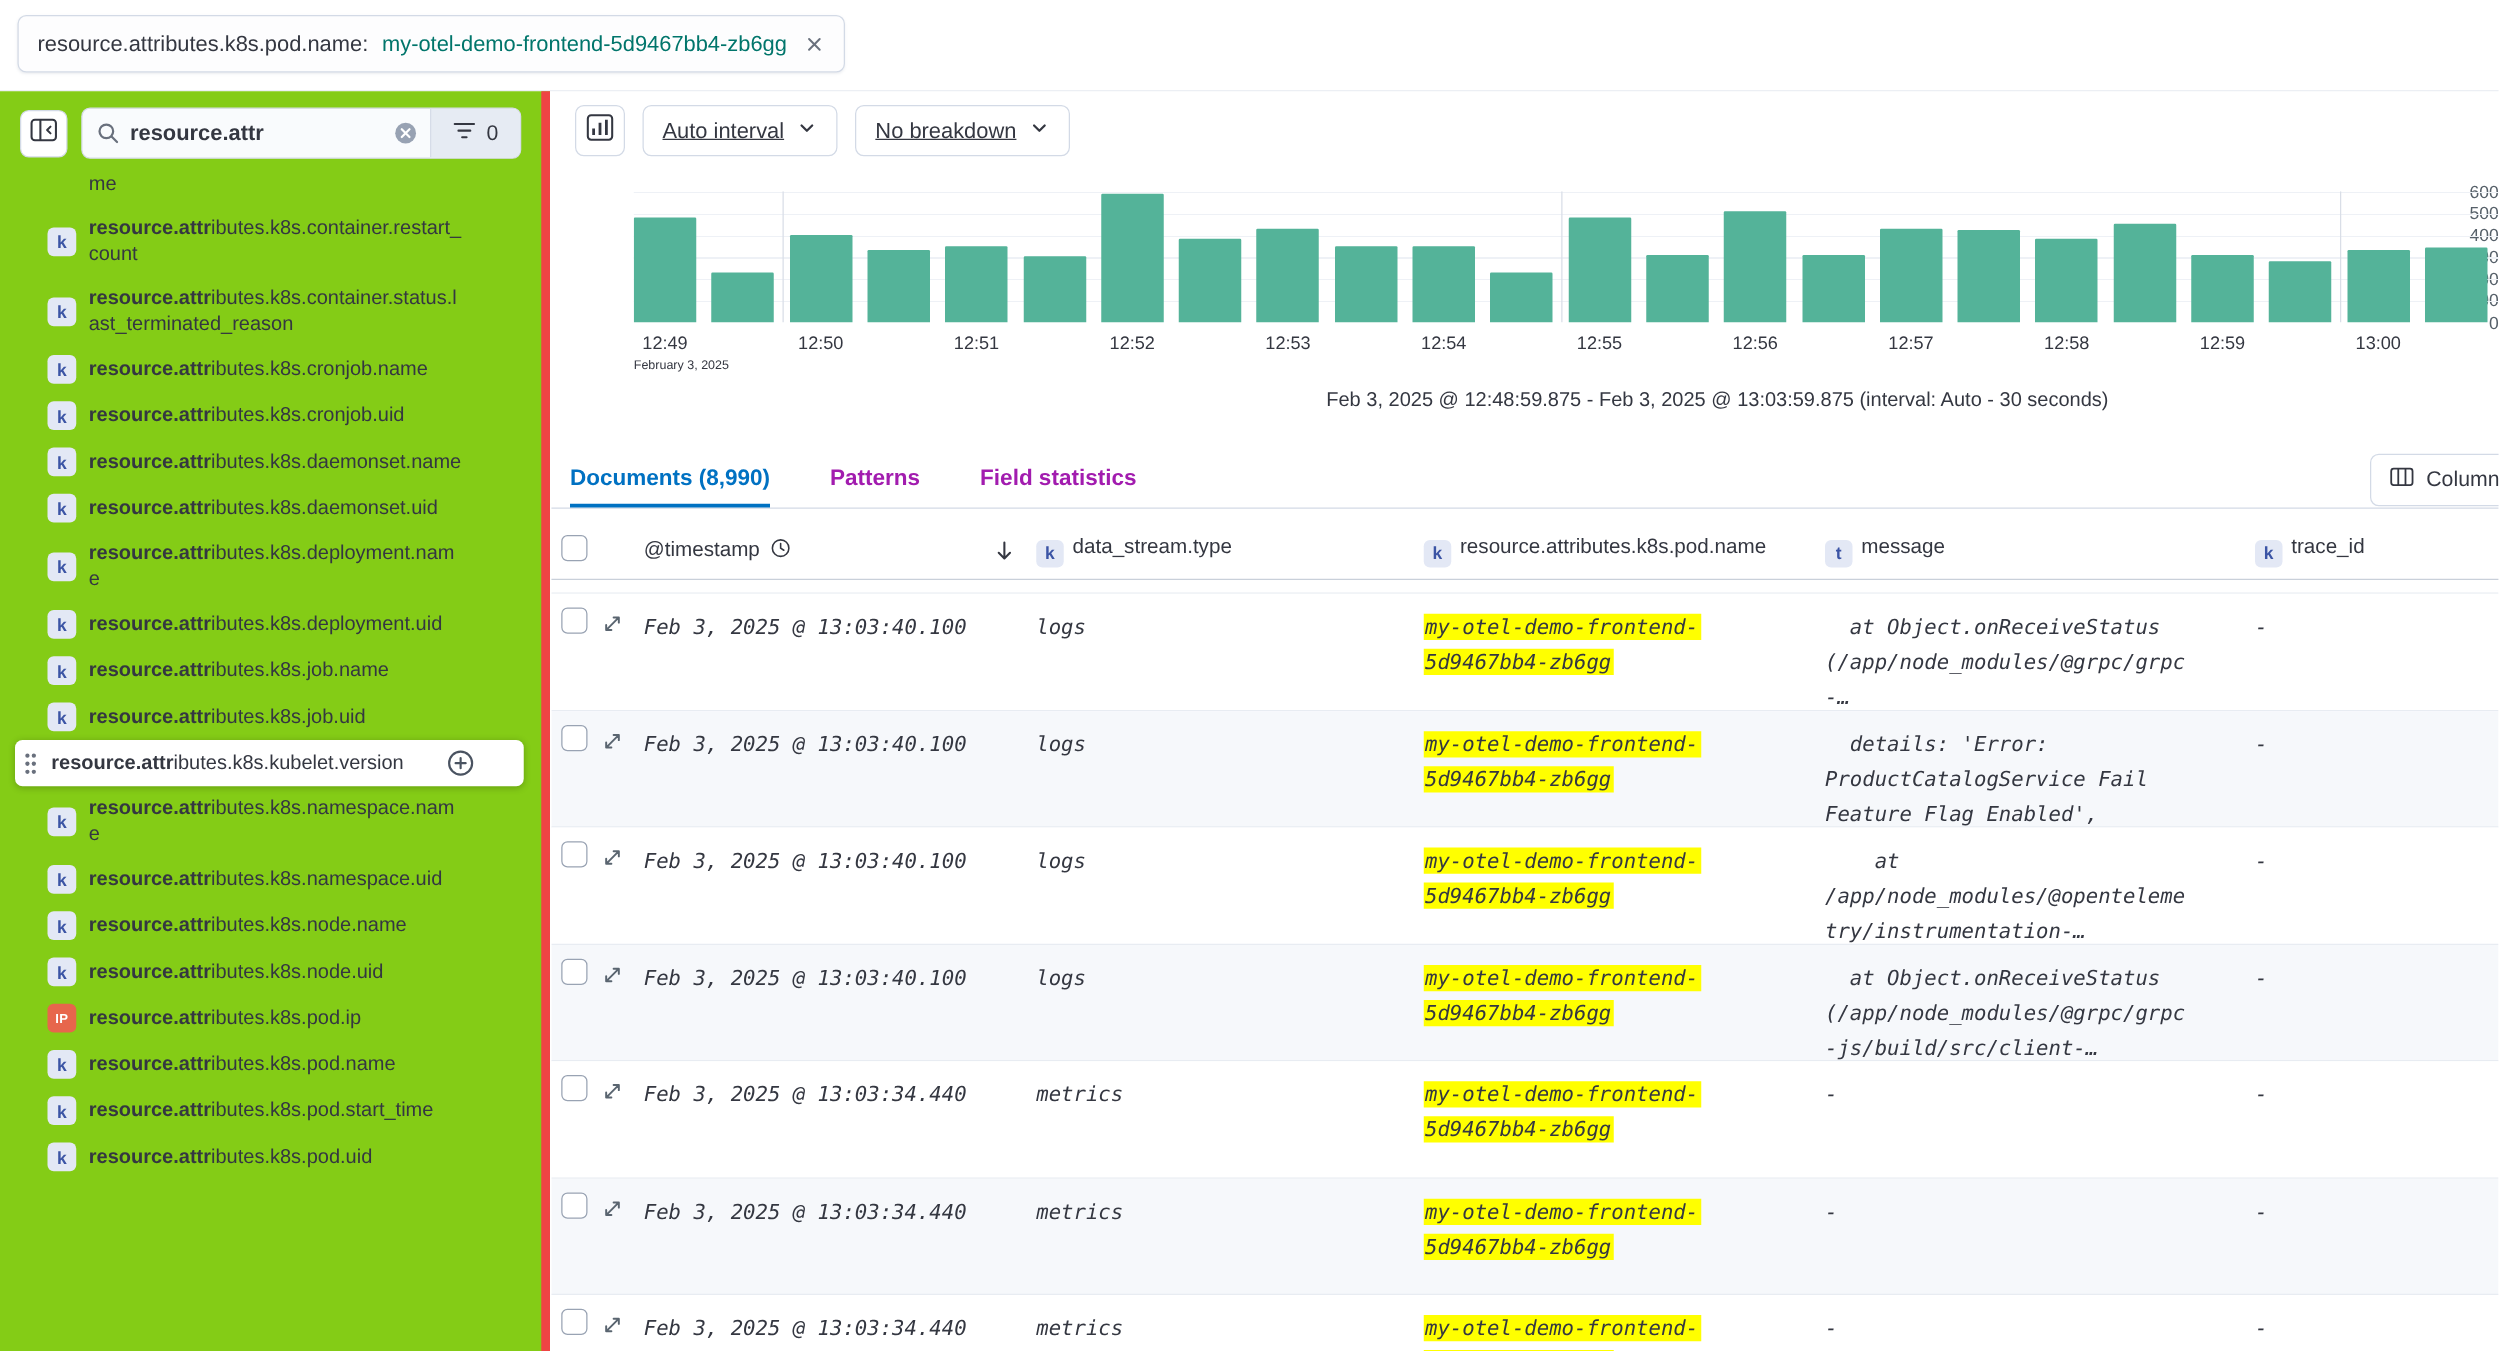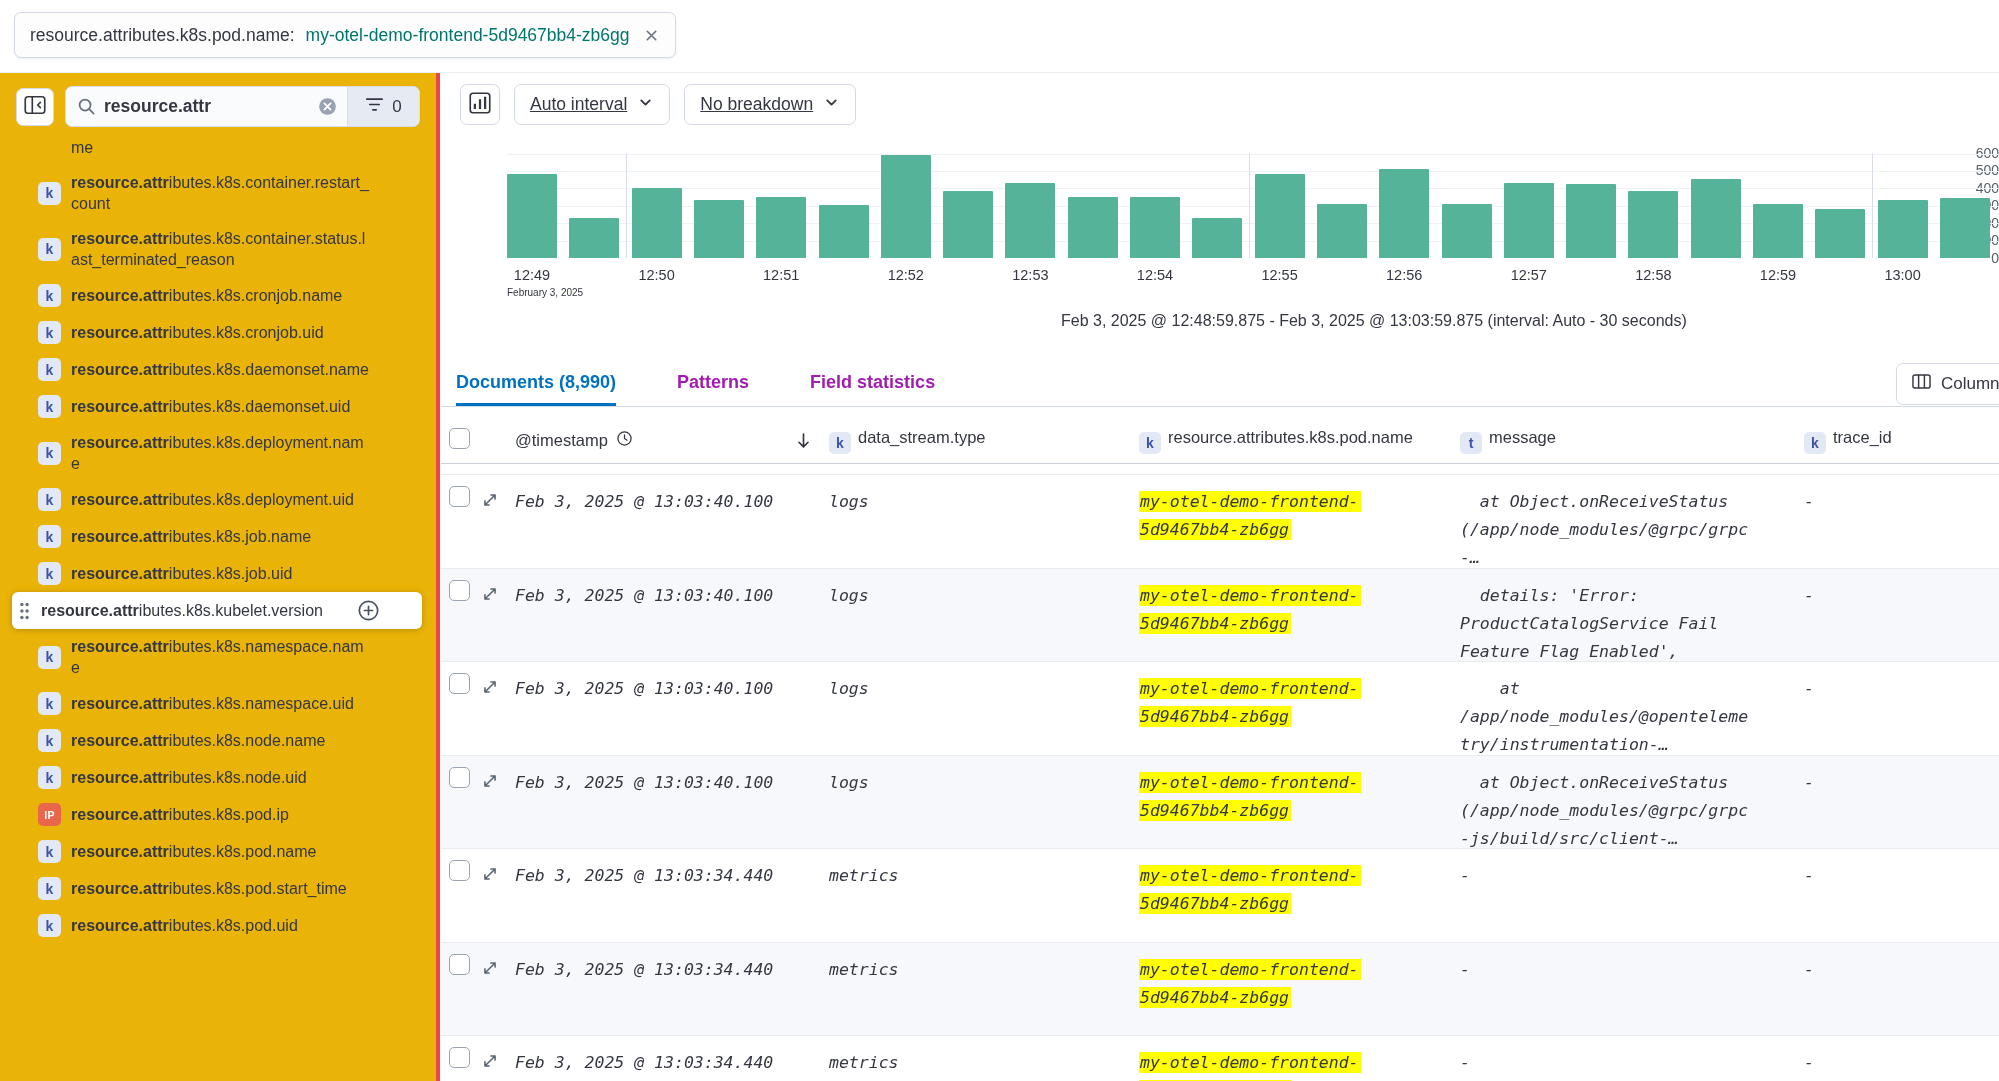--- a/index.html
+++ b/index.html
@@ -10,21 +10,21 @@
 
   
   .top-bar { position:absolute; top:0; left:0; right:0; height:73px; border-bottom:1px solid #eceff4; background:#fff; }
   .filter-pill { position:absolute; left:14px; top:12px; height:46px; display:flex; align-items:center; gap:11px;
                  padding:0 15px; border:1px solid #d3dae6; border-radius:7px; background:#fdfdfe;
                  font-size:17.5px; box-shadow:0 1px 2px rgba(152,162,179,.18); }
   .fp-value { color:#00756b; }
   .fp-close { display:flex; cursor:pointer; margin-left:2px; }
 
   
-  .sidebar { position:absolute; top:73px; bottom:0; left:0; width:440px; border-right:4px solid #ef4444; overflow:hidden; background:#eab308; }
+  .sidebar { position:absolute; top:73px; bottom:0; left:0; width:440px; border-right:7px solid #ef4444; overflow:hidden; background:#84cc16; }
   .sidebar-top { display:flex; align-items:center; gap:11px; padding:13px 16px 10px 16px; }
   .collapse-btn { flex:none; width:38px; height:38px; border:1px solid #d3dae6; border-radius:7px; background:#fff;
                   display:flex; align-items:center; justify-content:center; cursor:pointer; }
   .search-box { flex:1; height:41px; border:1px solid #d6dce8; border-radius:7px; background:#f9fbfd;
                 display:flex; align-items:center; overflow:hidden; }
   .s-icon { display:flex; margin:0 8px 0 11px; }
   .search-input { flex:1; min-width:0; border:none; outline:none; background:transparent;
                   font:700 17.5px "Liberation Sans","DejaVu Sans",sans-serif; color:#343741; }
   .clear-btn { display:flex; margin:0 10px; cursor:pointer; }
   .filter-count { align-self:stretch; width:72px; background:#e6ebf3; border-left:1px solid #d6dce8;
@@ -60,21 +60,21 @@
           background-image:repeating-linear-gradient(to top, transparent 0, transparent 16.4px, #eef1f6 16.4px, #eef1f6 17.4px); }
   .bar { position:absolute; bottom:0; background:#54b399; border-radius:1px 1px 0 0; }
   .vline { position:absolute; top:0; bottom:0; width:1px; background:#d9dee7; }
   .x-axis { position:absolute; left:66px; right:0; top:122px; height:20px; }
   .x-label { position:absolute; transform:translateX(-50%); font-size:14.5px; color:#343741; white-space:nowrap; }
   .x-date { position:absolute; left:66px; top:142px; font-size:10px; color:#343741; }
   .interval-note { position:absolute; left:620px; top:239px; font-size:16px; color:#343741; }
 
   
   .tabs-row { position:absolute; top:288px; left:0; right:0; height:46px; border-bottom:1px solid #d3dae6;
-              display:flex; gap:61px; padding-left:15px; }
+              display:flex; gap:48px; padding-left:15px; }
   .tab { display:flex; align-items:center; font-size:18px; font-weight:600; border-bottom:3px solid transparent;
          cursor:pointer; color:#a21caf; }
   .tab.active { color:#0071c2; border-bottom-color:#0071c2; }
   .columns-btn { position:absolute; left:1455px; top:290px; height:42px; width:170px; border:1px solid #d3dae6;
                  border-radius:7px; background:#fff; display:flex; align-items:center; gap:9px; padding:0 14px;
                  font-size:17px; font-weight:500; cursor:pointer; }
 
   
   .grid-header { position:absolute; top:345px; left:0; right:0; height:46px; display:flex; align-items:center;
                  border-bottom:1px solid #c9d0da; font-size:16.5px; background:#fff; }

